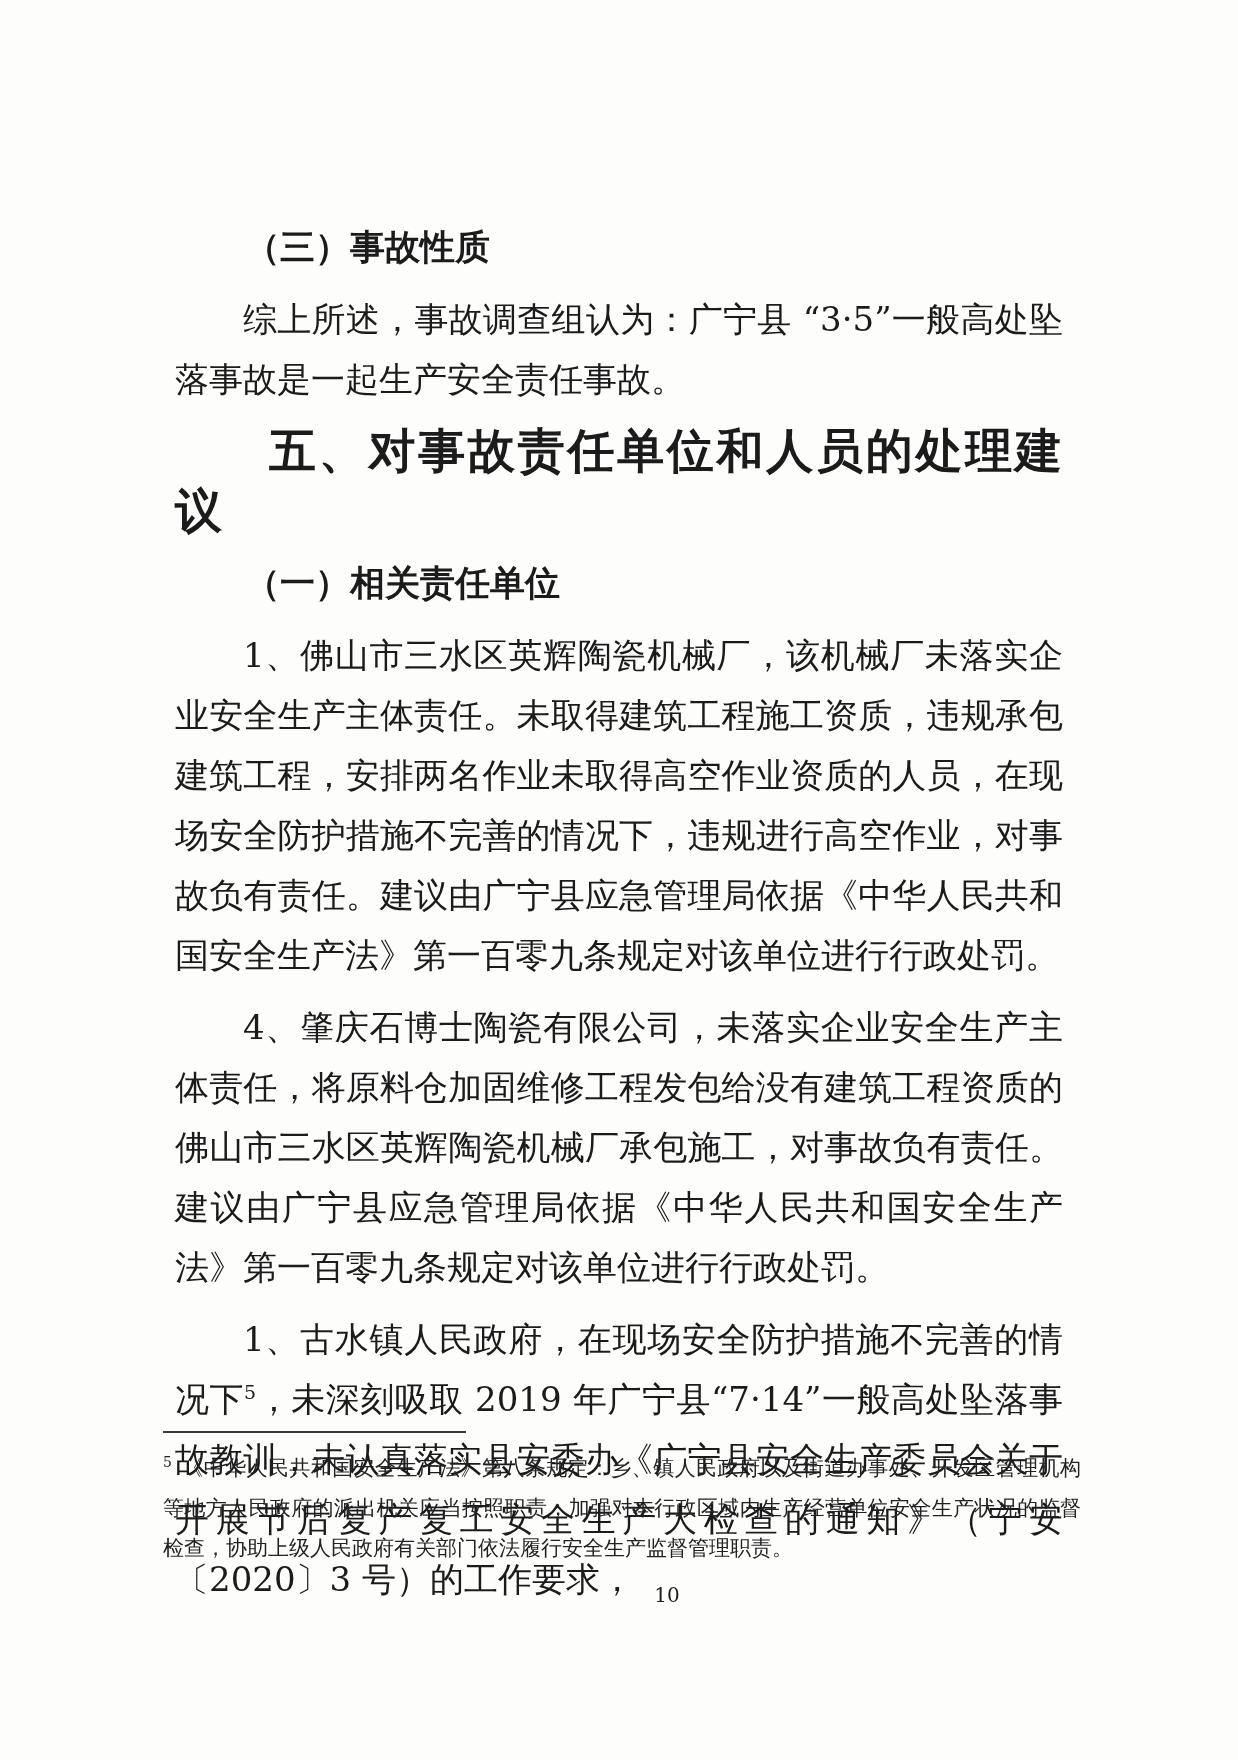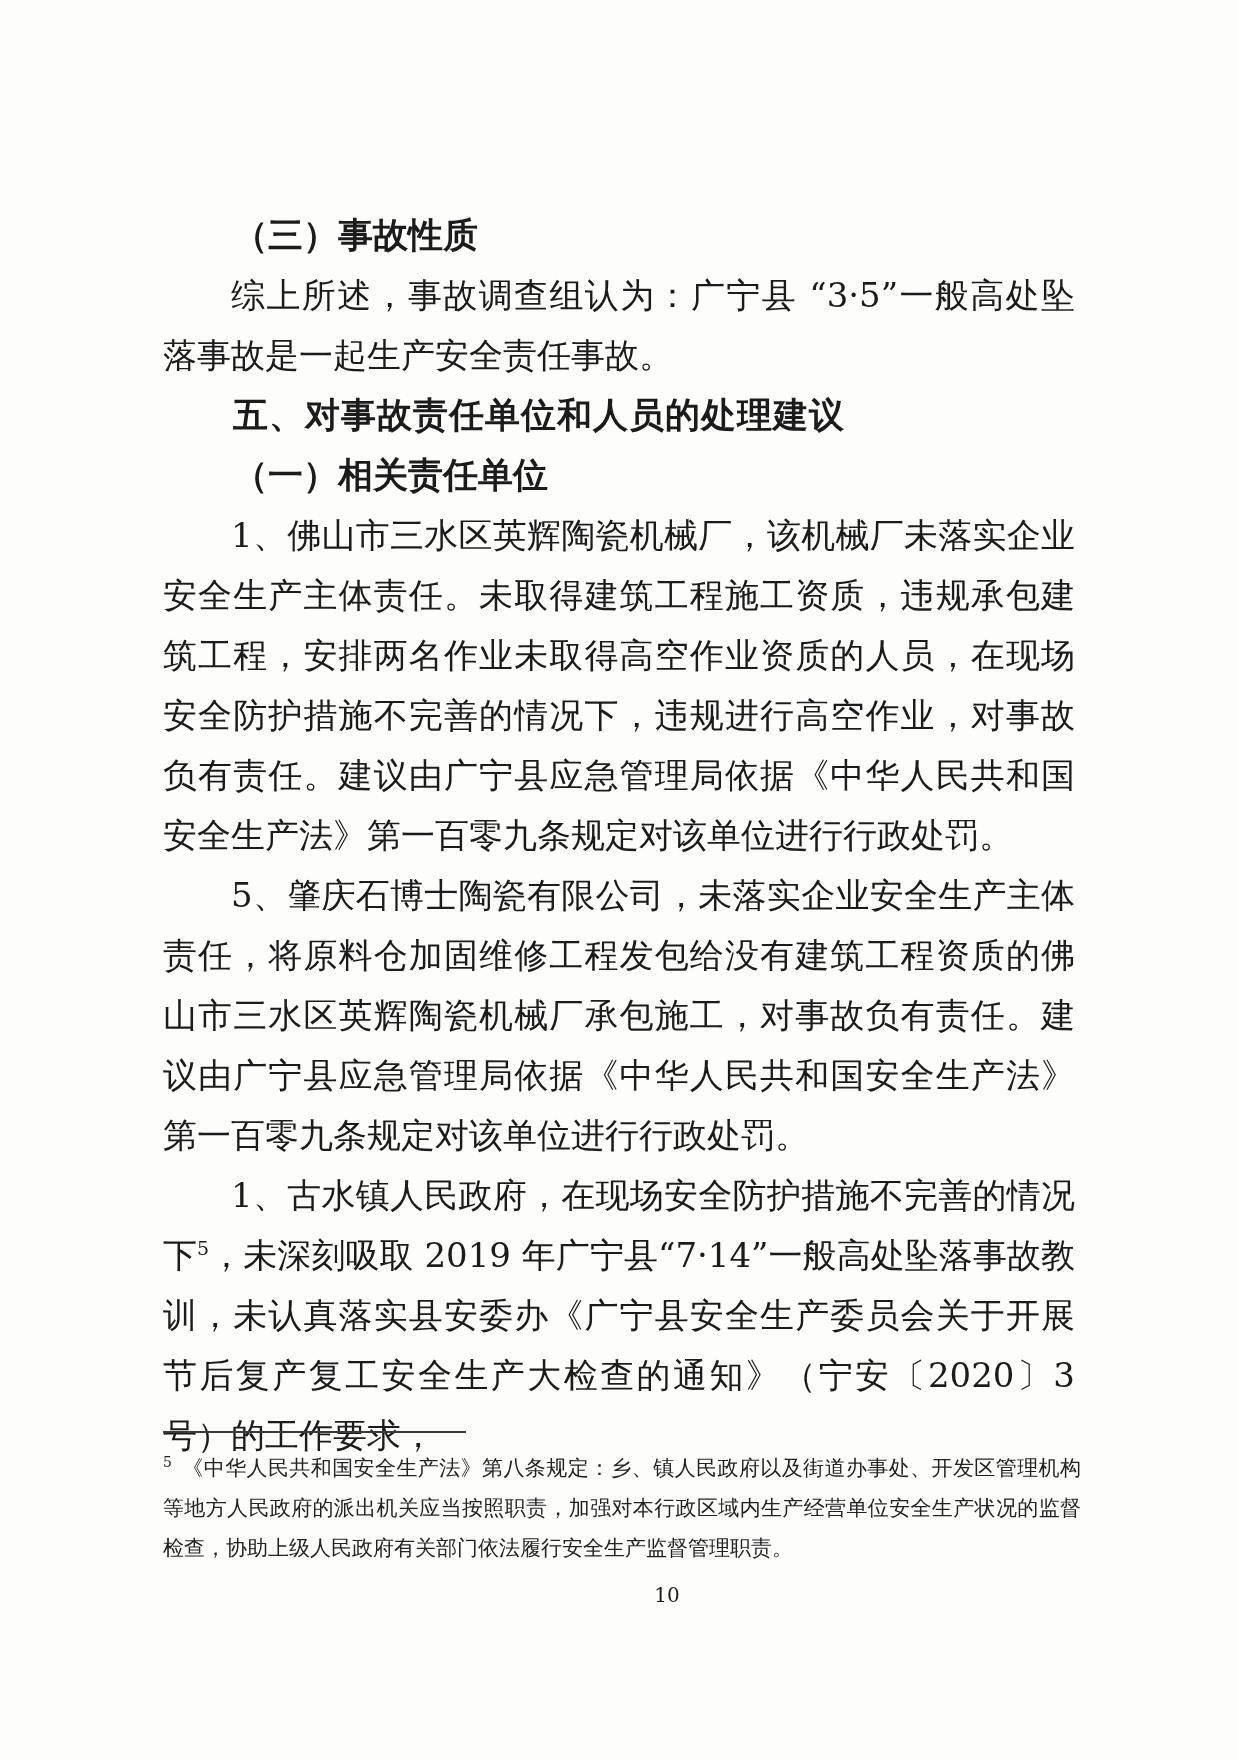--- a/index.html
+++ b/index.html
@@ -20,33 +20,33 @@
   .content {
     position: absolute;
     left: 163px;
     top: 205px;
     width: 912px;
     font-size: 34px;
     line-height: 60px;
     text-align: justify;
   }
   .content p, .content h3 {
-    margin: 0;
+    margin: 12px;
     padding: 0;
     text-indent: 2em;
     font-size: 34px;
     line-height: 60px;
     font-weight: normal;
   }
   .content h3 {
     font-weight: bold;
   }
   .content h3.hei {
     font-family: "DejaVu Sans", "Liberation Sans", sans-serif;
-    font-size: 35px;
+    font-size: 47px;
     letter-spacing: 1px;
   }
   .content h3.kai {
     font-size: 35px;
   }
   .seg-bold {
     font-weight: normal;
   }
   sup.note-ref {
     font-size: 19px;
@@ -90,21 +90,21 @@
 <body>
 
 <div class="page">
 
   <div class="content" id="doc-body">
       <h3 class="kai">（三）事故性质</h3>
       <p><span>综上所述，事故调查组认为：广宁县 “3·5”一般高处坠落事故是一起生产安全责任事故。</span></p>
       <h3 class="hei">五、对事故责任单位和人员的处理建议</h3>
       <h3 class="kai">（一）相关责任单位</h3>
       <p><span class="seg-bold">1、佛山市三水区英辉陶瓷机械厂，</span><span>该机械厂未落实企业安全生产主体责任。未取得建筑工程施工资质，违规承包建筑工程，安排两名作业未取得高空作业资质的人员，在现场安全防护措施不完善的情况下，违规进行高空作业，对事故负有责任。建议由广宁县应急管理局依据《中华人民共和国安全生产法》第一百零九条规定对该单位进行行政处罚。</span></p>
-      <p><span class="seg-bold">5、肇庆石博士陶瓷有限公司，</span><span>未落实企业安全生产主体责任，将原料仓加固维修工程发包给没有建筑工程资质的佛山市三水区英辉陶瓷机械厂承包施工，对事故负有责任。建议由广宁县应急管理局依据《中华人民共和国安全生产法》第一百零九条规定对该单位进行行政处罚。</span></p>
+      <p><span class="seg-bold">4、肇庆石博士陶瓷有限公司，</span><span>未落实企业安全生产主体责任，将原料仓加固维修工程发包给没有建筑工程资质的佛山市三水区英辉陶瓷机械厂承包施工，对事故负有责任。建议由广宁县应急管理局依据《中华人民共和国安全生产法》第一百零九条规定对该单位进行行政处罚。</span></p>
       <p><span class="seg-bold">1、古水镇人民政府，</span><span>在现场安全防护措施不完善的情况下</span><sup class="note-ref">5</sup><span>，未深刻吸取 2019 年广宁县“7·14”一般高处坠落事故教训，未认真落实县安委办《广宁县安全生产委员会关于开展节后复产复工安全生产大检查的通知》（宁安〔2020〕3 号）的工作要求，</span></p>
     </div>
 
   <div class="footnote-rule"></div>
 
   <div class="footnote"><sup class="note-ref">5</sup><span>《中华人民共和国安全生产法》第八条规定：乡、镇人民政府以及街道办事处、开发区管理机构等地方人民政府的派出机关应当按照职责，加强对本行政区域内生产经营单位安全生产状况的监督检查，协助上级人民政府有关部门依法履行安全生产监督管理职责。</span></div>
 
   <div class="page-number">10</div>
 
 </div>

